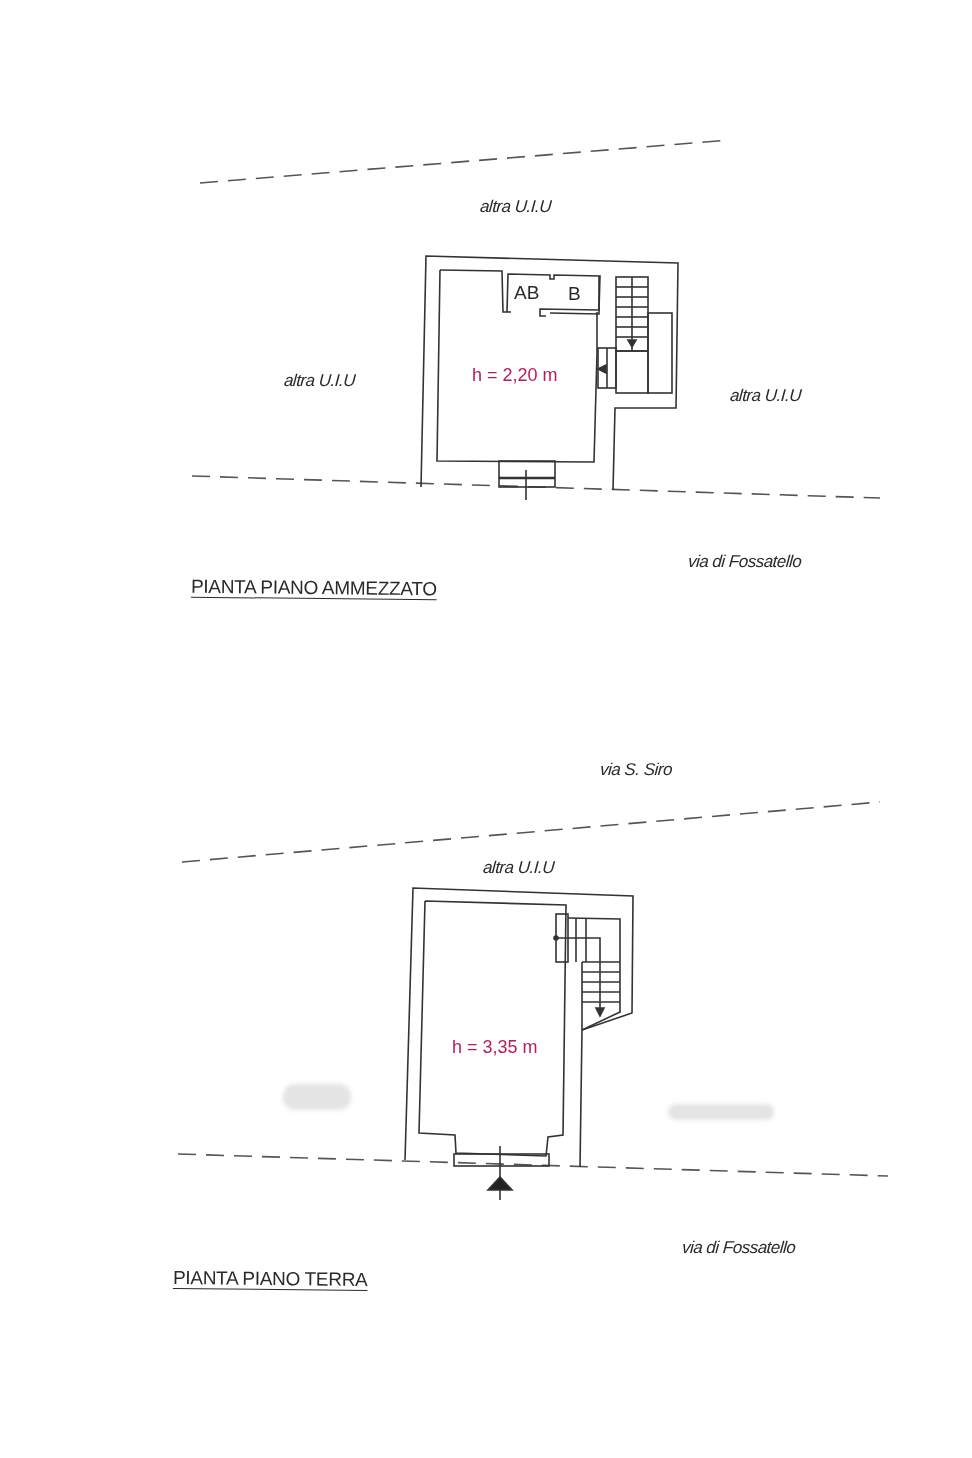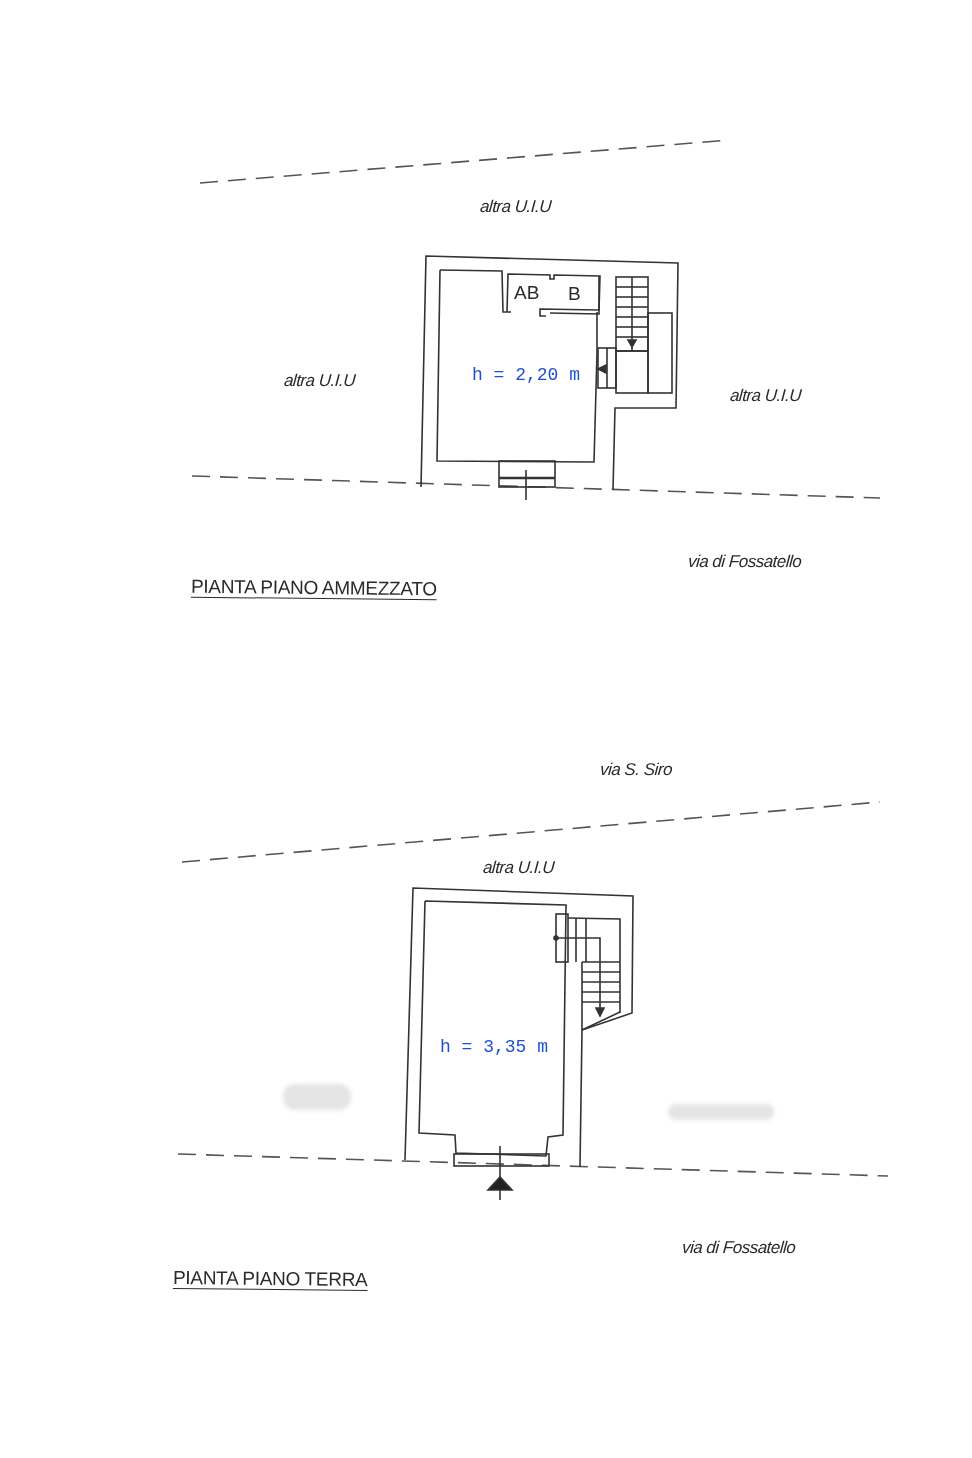--- a/index.html
+++ b/index.html
@@ -1,20 +1,20 @@
 <!DOCTYPE html>
 <html><head>
 <meta charset="utf-8">
 <style>
   html, body { margin: 0; padding: 0; background: #ffffff; }
   body { width: 972px; height: 1458px; position: relative; overflow: hidden; font-family: "Liberation Sans", sans-serif; }
   #plan { position: absolute; left: 0; top: 0; }
   .lbl { position: absolute; font-family: "Liberation Sans", sans-serif; font-style: italic; color: #2a2a2a; font-size: 17px; white-space: nowrap; transform: skewX(-4deg); letter-spacing: -0.5px; }
   .title { position: absolute; font-family: "Liberation Sans", sans-serif; color: #2a2a2a; font-size: 19px; text-decoration: underline; text-underline-offset: 4px; white-space: nowrap; letter-spacing: -0.3px; }
-  .height { position: absolute; font-family: Liberation Mono, monospace; color: #1d4ed8; font-size: 18px; white-space: nowrap; }
+  .height { position: absolute; font-family: Liberation Sans, sans-serif; color: #be185d; font-size: 18px; white-space: nowrap; }
   .room { position: absolute; font-family: "Liberation Sans", sans-serif; color: #2a2a2a; font-size: 19px; }
   .smudge { position: absolute; background: #e4e4e4; border-radius: 12px; filter: blur(2px); }
 </style>
 </head>
 <body>
 
 <svg id="plan" width="972" height="1458" viewBox="0 0 972 1458" xmlns="http://www.w3.org/2000/svg">
   <g fill="none" stroke="#333" stroke-width="1.6">
 
     <line x1="200" y1="183" x2="730" y2="140" stroke="#555" stroke-dasharray="18,10"></line>
@@ -83,15 +83,15 @@
 <div class="lbl" style="left:284px;top:371px;">altra U.I.U</div>
 <div class="lbl" style="left:730px;top:386px;">altra U.I.U</div>
 <div class="room" style="left:514px;top:282px;text-align:right;">AB</div>
 <div class="room" style="left:568px;top:283px;">B</div>
 <div class="height" style="left:472px;top:365px;">h = 2,20 m</div>
 <div class="lbl" style="left:688px;top:552px;">via di Fossatello</div>
 <div class="title" style="left:191px;top:577px;transform:rotate(0.6deg);">PIANTA PIANO AMMEZZATO</div>
 
 <div class="lbl" style="left:600px;top:760px;">via S. Siro</div>
 <div class="lbl" style="left:483px;top:858px;">altra U.I.U</div>
-<div class="height" style="left:440px;top:1037px;">h = 3,35 m</div>
+<div class="height" style="left:452px;top:1037px;">h = 3,35 m</div>
 <div class="lbl" style="left:682px;top:1238px;">via di Fossatello</div>
 <div class="title" style="left:173px;top:1268px;transform:rotate(0.6deg);">PIANTA PIANO TERRA</div>
 
 </body></html>

